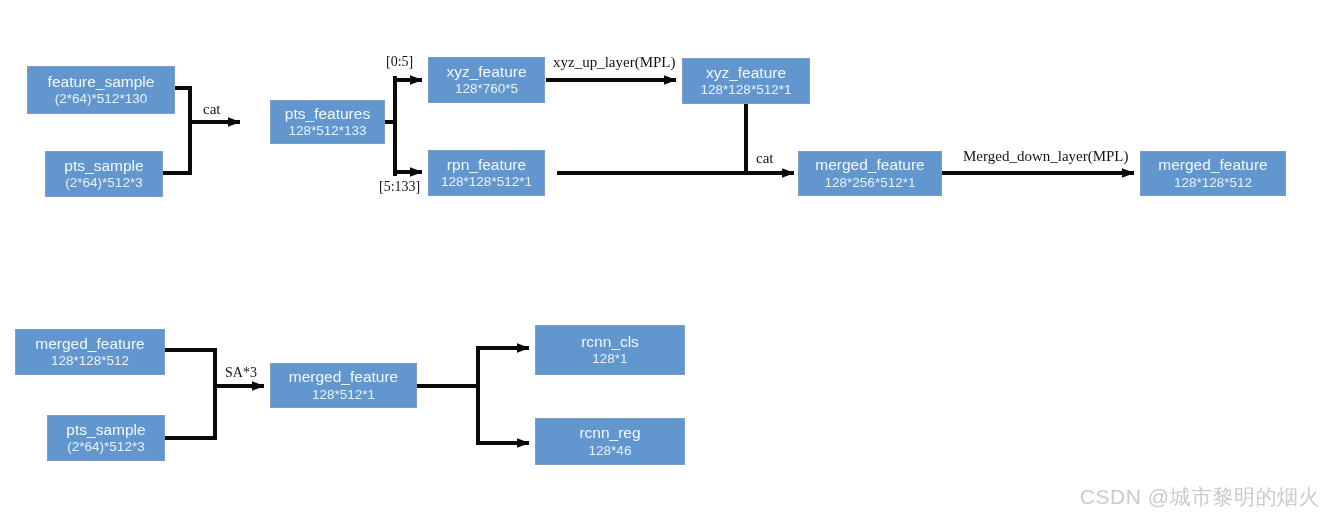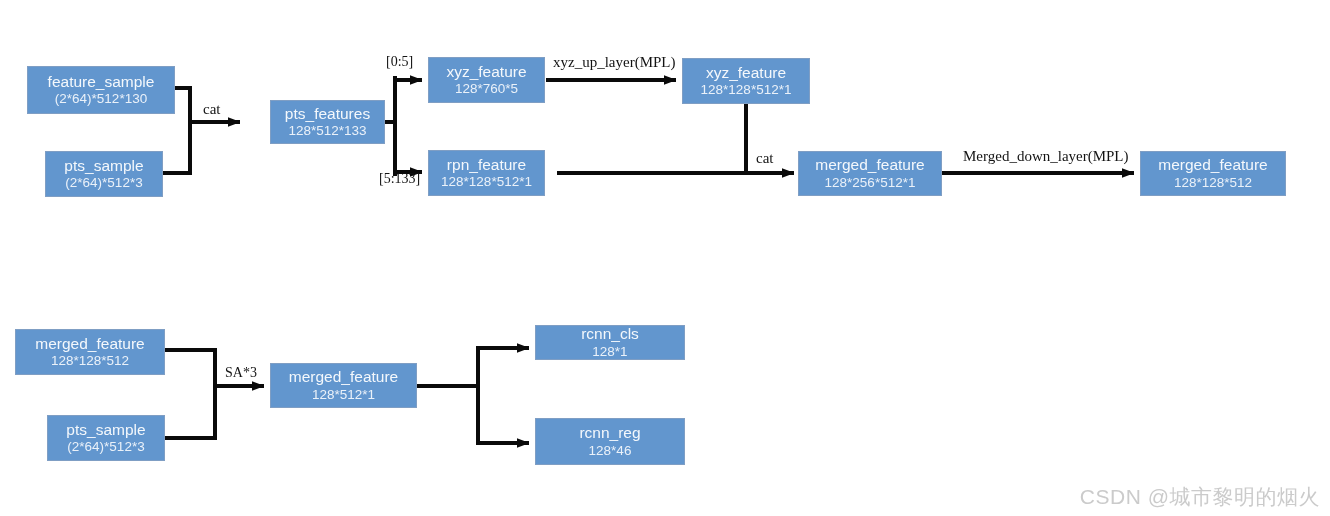--- a/index.html
+++ b/index.html
@@ -147,35 +147,35 @@
   <div class="node" style="left:47px; top:415px; width:118px; height:46px;">
     <span class="title">pts_sample</span>
     <span class="dims">(2*64)*512*3</span>
   </div>
 
   <div class="node" style="left:270px; top:363px; width:147px; height:45px;">
     <span class="title">merged_feature</span>
     <span class="dims">128*512*1</span>
   </div>
 
-  <div class="node" style="left:535px; top:325px; width:150px; height:35px;">
+  <div class="node" style="left:535px; top:325px; width:150px; height:50px;">
     <span class="title">rcnn_cls</span>
     <span class="dims">128*1</span>
   </div>
 
   <div class="node" style="left:535px; top:418px; width:150px; height:47px;">
     <span class="title">rcnn_reg</span>
     <span class="dims">128*46</span>
   </div>
 
   <div class="edge-label" style="left:203px; top:101px;">cat</div>
 
   <div class="edge-label small" style="left:386px; top:54px;">[0:5]</div>
 
-  <div class="edge-label small" style="left:379px; top:171px;">[5:133]</div>
+  <div class="edge-label small" style="left:379px; top:179px;">[5:133]</div>
 
   <div class="edge-label" style="left:553px; top:54px;">xyz_up_layer(MPL)</div>
 
   <div class="edge-label" style="left:756px; top:150px;">cat</div>
 
   <div class="edge-label" style="left:963px; top:148px;">Merged_down_layer(MPL)</div>
 
   <div class="edge-label small" style="left:225px; top:365px;">SA*3</div>
 
   <div class="watermark">CSDN @城市黎明的烟火</div>

